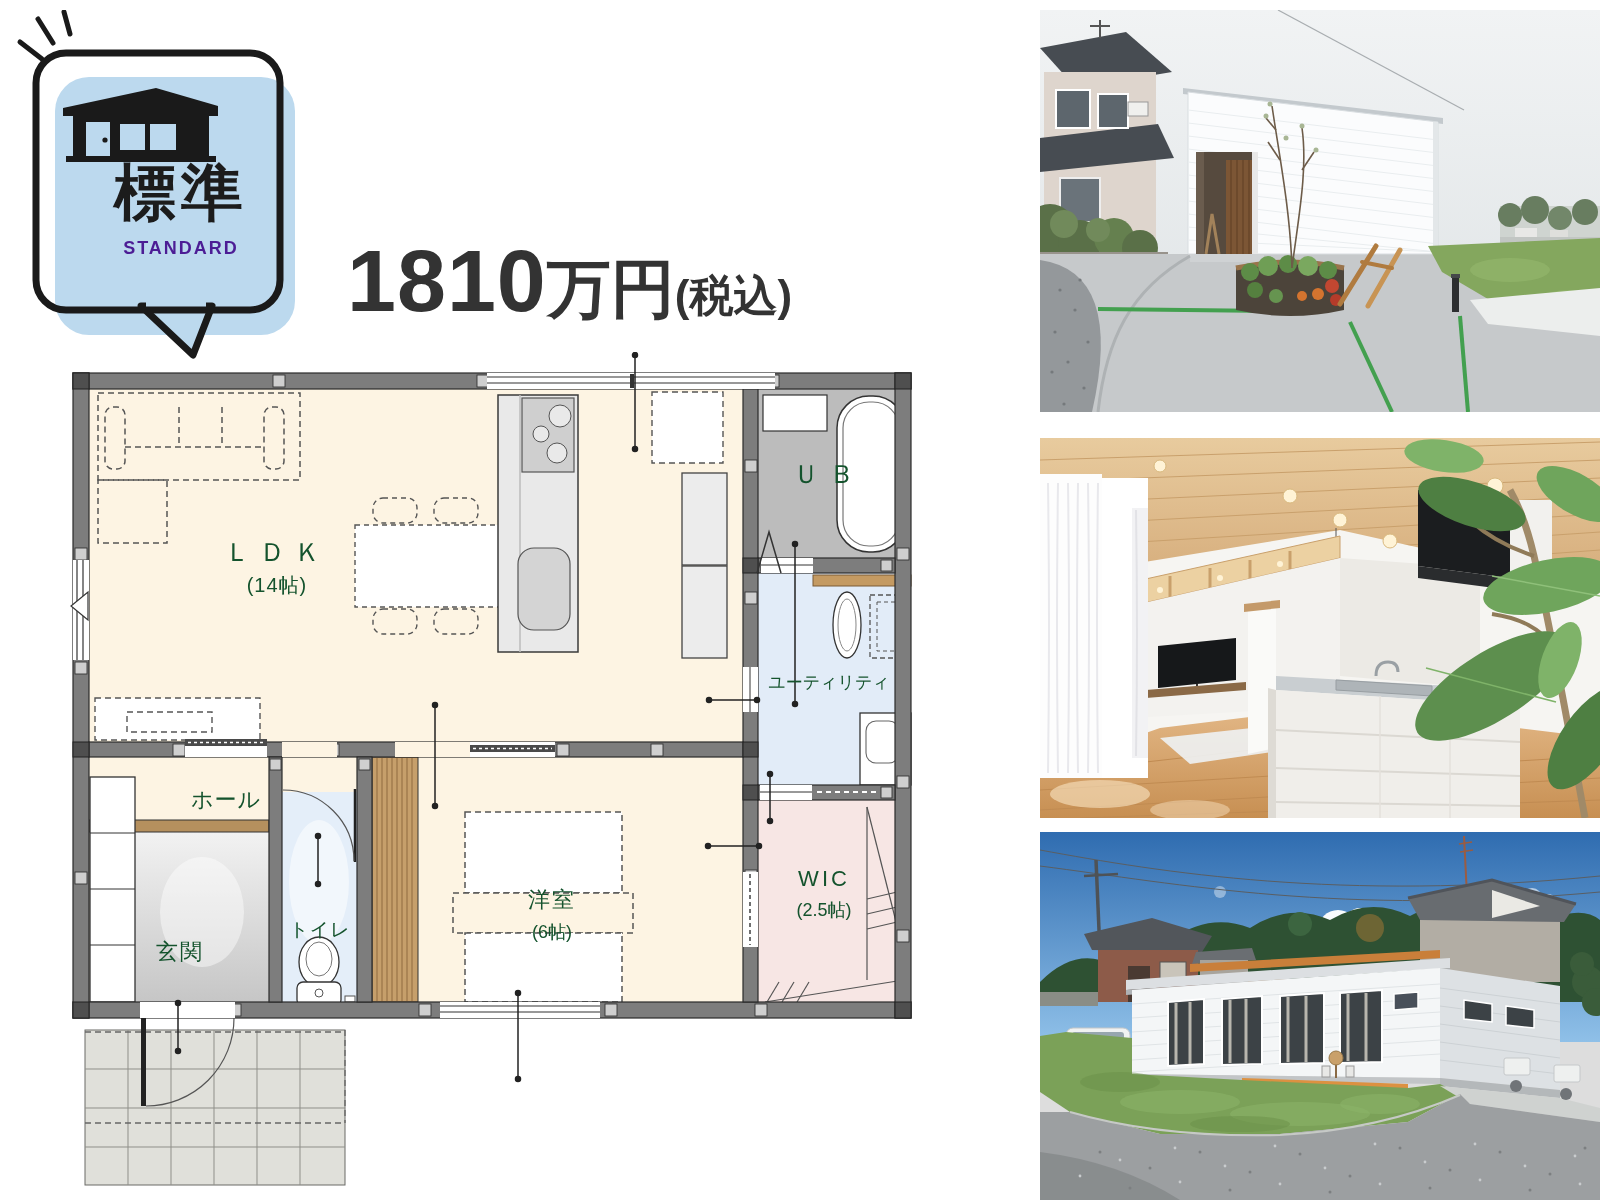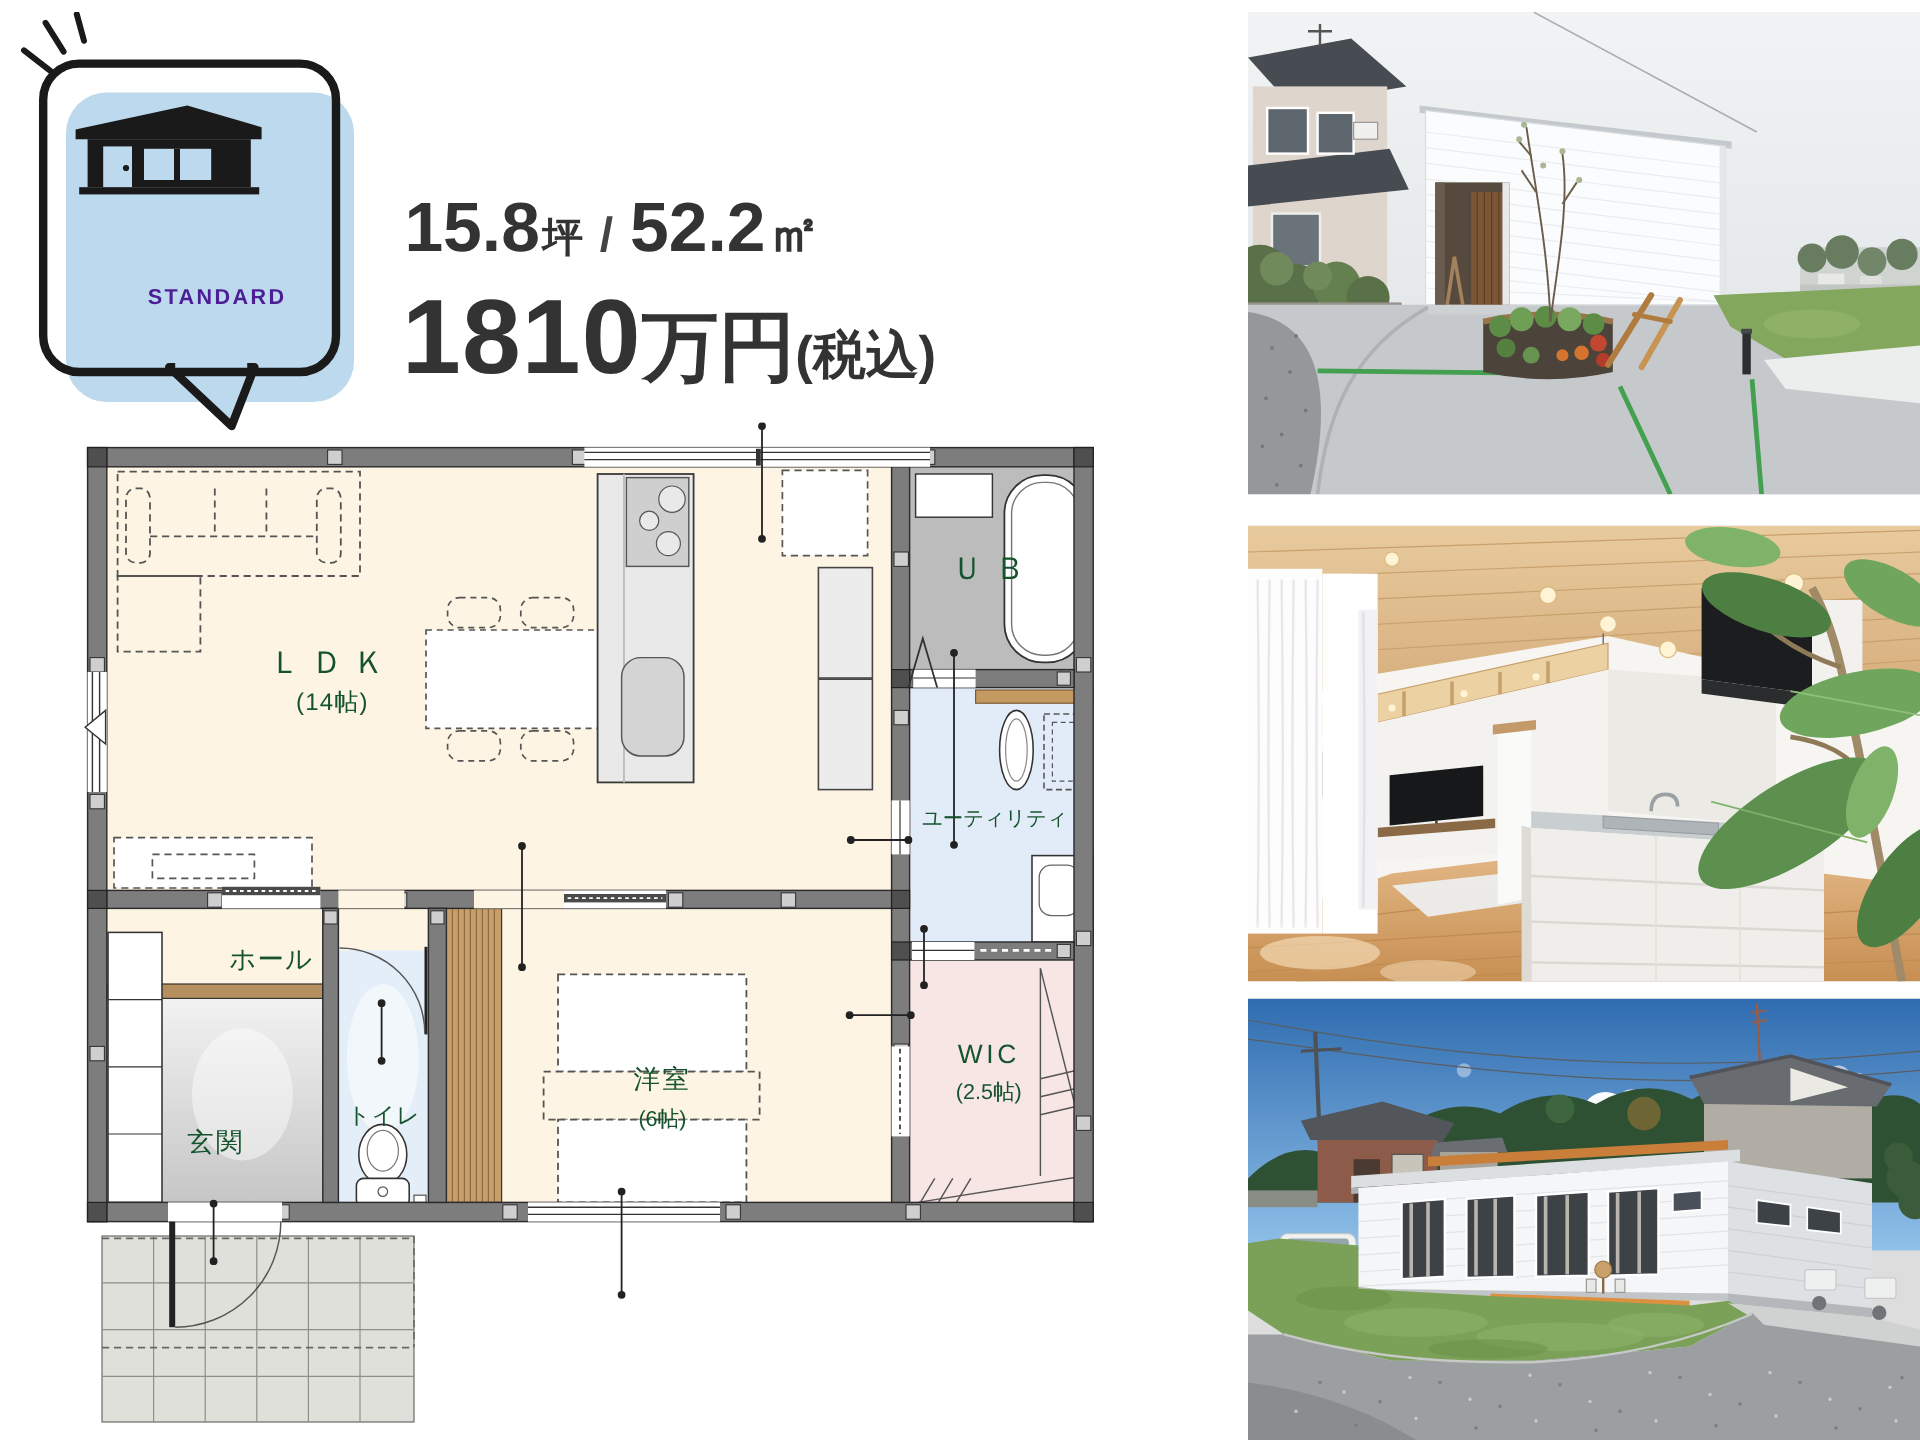--- a/index.html
+++ b/index.html
@@ -17,21 +17,21 @@
   
   .header{position:absolute;left:333px;top:28px;width:660px;height:320px;}
   .plan-title{position:absolute;left:0;top:0;margin:0;font-size:84px;font-weight:900;
     letter-spacing:-1px;color:#333;white-space:nowrap;line-height:1.1;}
   .area-line{position:absolute;left:4px;top:128px;white-space:nowrap;color:#333;}
   .area-val{font-size:58px;font-weight:900;}
   .area-unit{font-size:34px;font-weight:900;margin-left:2px;}
   .area-slash{font-size:40px;font-weight:700;margin:0 14px;color:#444;}
   .area-m2{font-size:44px;font-weight:900;margin-left:2px;}
   .price-line{position:absolute;left:2px;top:202px;white-space:nowrap;color:#333;}
-  .price-val{font-size:88px;font-weight:900;letter-spacing:1px;}
+  .price-val{font-size:88px;font-weight:900;letter-spacing:1px;margin-left:12px;}
   .price-unit{font-size:64px;font-weight:900;}
   .price-tax{font-size:44px;font-weight:900;}
 
   
   .floorplan{position:absolute;left:67px;top:352px;width:850px;height:840px;}
   .floorplan svg{position:absolute;left:0;top:0;}
   .fl-label{position:absolute;transform:translate(-50%,-50%);color:#14532d;white-space:nowrap;
     font-weight:500;}
   .lbl-ldk{font-size:26px;letter-spacing:9px;}
   .lbl-ldk-size{font-size:20px;letter-spacing:1px;}
@@ -76,27 +76,25 @@
       <g transform="translate(50,60)" fill="#1a1a1a">
         <polygon points="5,38 98,18 160,36 160,46 5,46"></polygon>
         <rect x="15" y="46" width="136" height="40"></rect>
         <rect x="28" y="52" width="24" height="34" fill="#bcd9ee"></rect>
         <circle cx="47" cy="70" r="2.6" fill="#1a1a1a"></circle>
         <rect x="62" y="54" width="56" height="26" fill="#bcd9ee"></rect>
         <rect x="87" y="54" width="5" height="26" fill="#1a1a1a"></rect>
         <rect x="8" y="86" width="150" height="6"></rect>
       </g>
     </svg>
+    <div class="badge-kanji">標準</div>
     <div class="badge-roman">STANDARD</div>
   </div>
 
   <div class="header">
-    <div class="area-line">
-      <span class="area-val">15.8</span><span class="area-unit">坪</span><span class="area-slash">/</span><span class="area-val">52.2</span><span class="area-m2">㎡</span>
-    </div>
     <div class="price-line">
       <span class="price-val">1810</span><span class="price-unit">万円</span><span class="price-tax">(税込)</span>
     </div>
   </div>
 
   <div class="floorplan">
     <svg width="850" height="840" viewBox="0 0 850 840">
       <defs>
         <linearGradient id="genkanGrad" x1="0" y1="0" x2="0" y2="1">
           <stop offset="0" stop-color="#f2f2f2"></stop>

